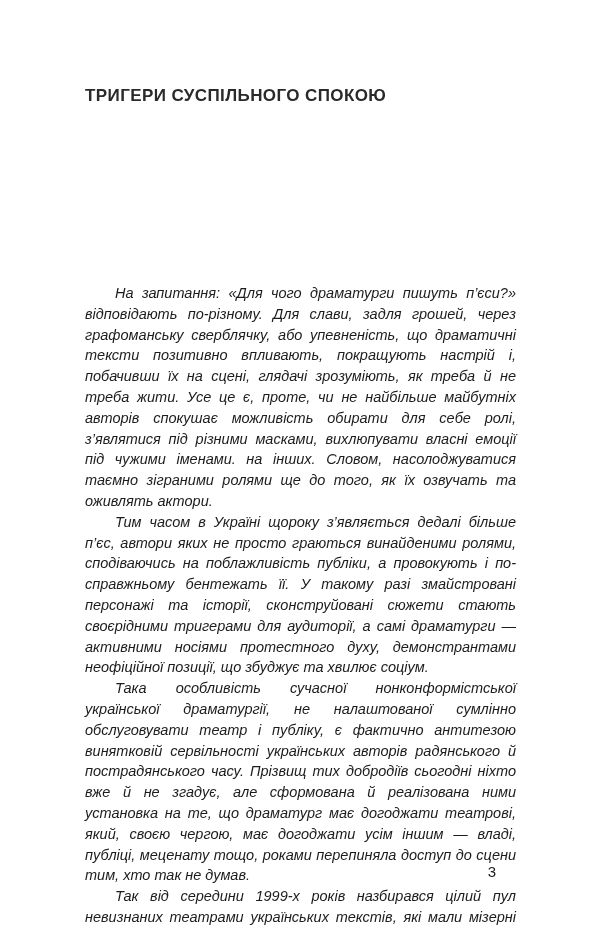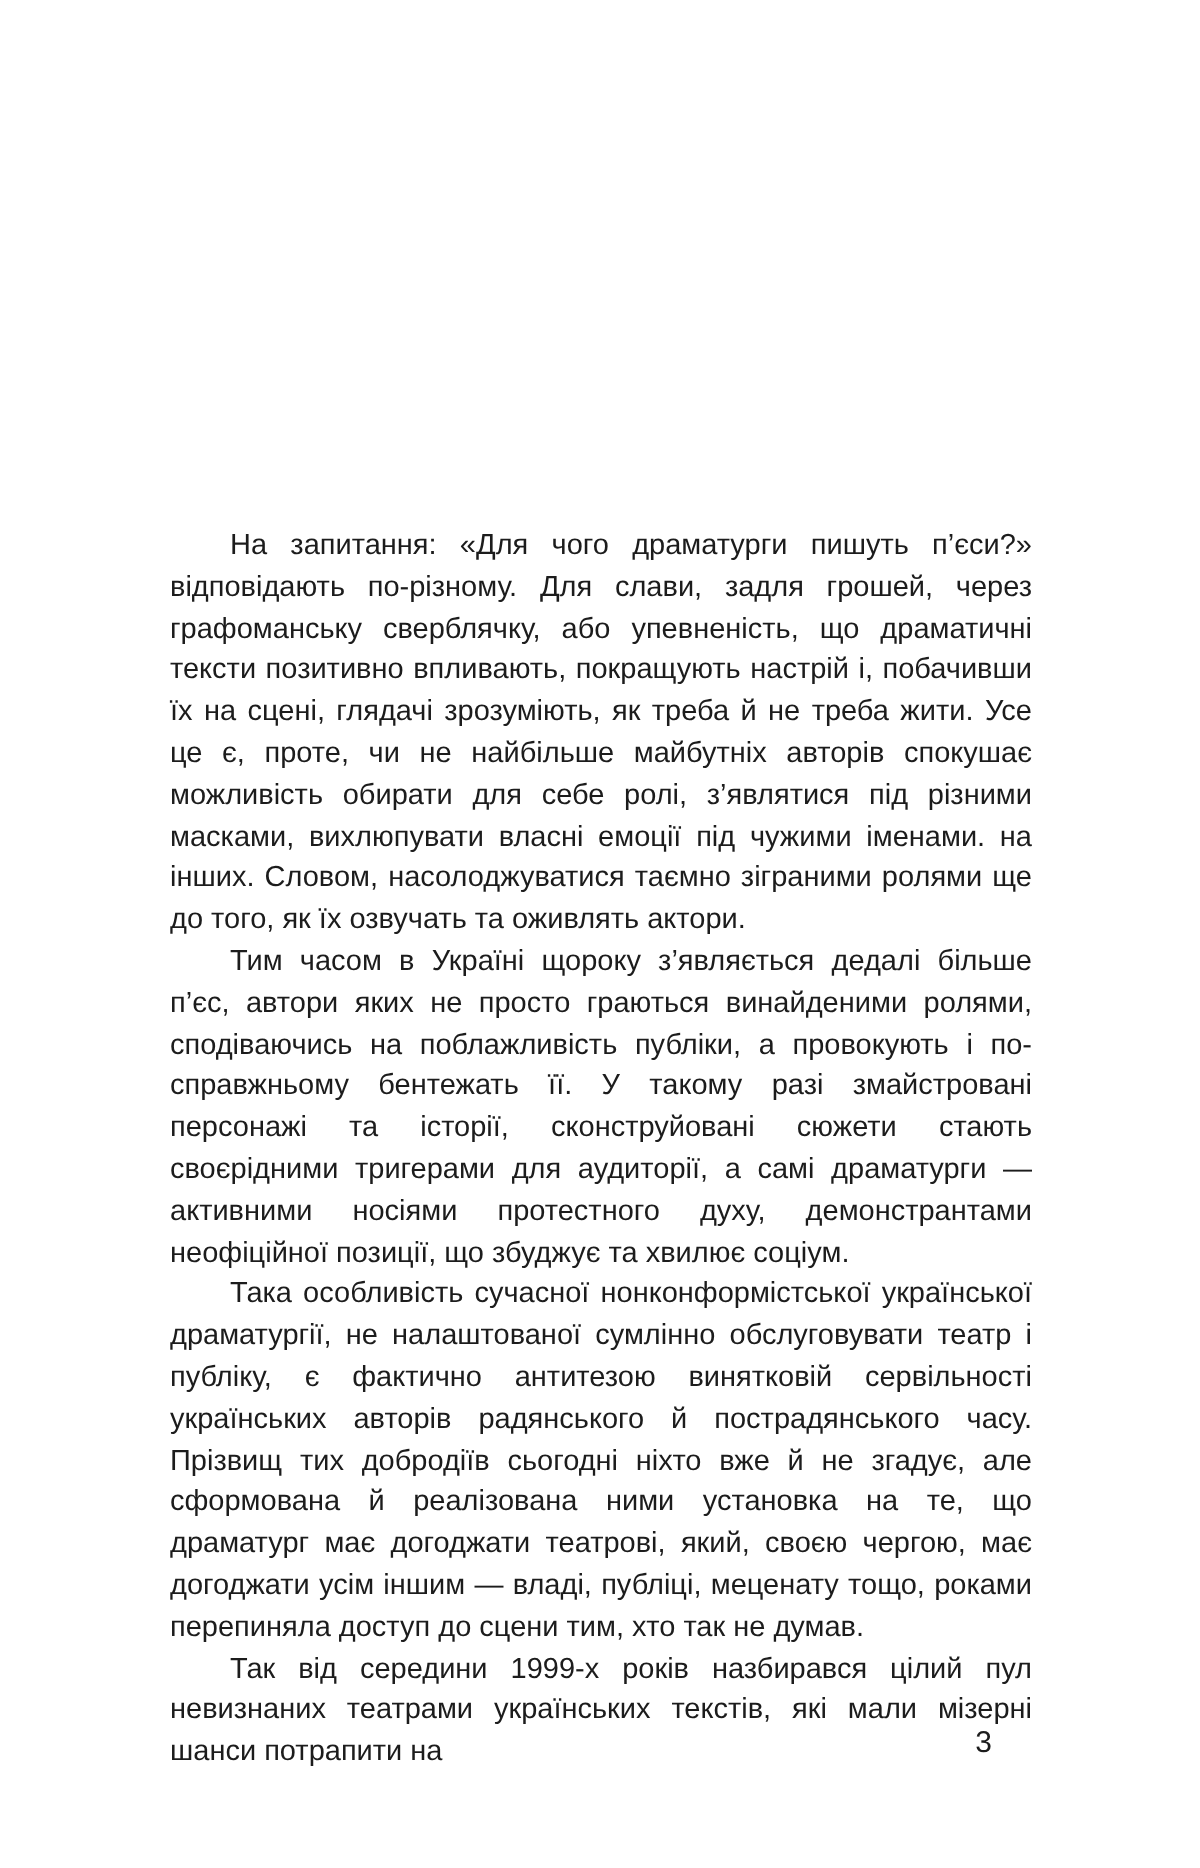--- a/index.html
+++ b/index.html
@@ -36,33 +36,35 @@
       width: 431px;
       text-align: justify;
       font-size: 14.5px;
       line-height: 20.8px;
       color: #1c1c1c;
     }
     .para {
       margin: 0;
       padding: 0;
       text-indent: 30px;
+      font-style: italic;
     }
     .folio {
       position: absolute;
       right: 104px;
       bottom: 54px;
       font-size: 15px;
       color: #1c1c1c;
     }
   </style>
 </head>
 <body>
 
 <div class="page">
+  <h1 class="chapter-title">ТРИГЕРИ СУСПІЛЬНОГО СПОКОЮ</h1>
 
   <div class="text-block">
     <p class="para">На запитання: «Для чого драматурги пишуть п’єси?» відповідають по-різному.  Для слави, задля грошей, через графоманську сверблячку, або упевненість, що драматичні тексти позитивно впливають, покращують настрій і, побачивши їх на сцені, глядачі зрозуміють, як треба й не треба жити. Усе це є, проте, чи не найбільше майбутніх авторів спокушає можливість обирати для себе ролі, з’являтися під різними масками, вихлюпувати власні емоції під чужими іменами. на інших. Словом, насолоджуватися таємно зіграними ролями ще до того, як їх озвучать та оживлять актори.</p>
     <p class="para">Тим часом в Україні  щороку з’являється  дедалі більше п’єс, автори яких  не просто граються винайденими ролями, сподіваючись на поблажливість публіки, а провокують і по-справжньому бентежать її. У такому разі змайстровані персонажі та історії, сконструйовані сюжети стають своєрідними тригерами для аудиторії, а самі драматурги —  активними носіями  протестного духу, демонстрантами неофіційної позиції, що  збуджує та хвилює соціум.</p>
     <p class="para">Така особливість сучасної нонконформістської української  драматургії, не налаштованої сумлінно обслуговувати театр і публіку, є фактично антитезою винятковій сервільності українських авторів радянського й пострадянського часу.  Прізвищ тих добродіїв сьогодні ніхто вже й не згадує, але сформована й реалізована ними установка на те, що драматург має догоджати театрові, який, своєю чергою, має догоджати усім іншим — владі, публіці, меценату тощо,  роками перепиняла доступ до сцени тим, хто так не думав.</p>
     <p class="para">Так від середини 1999-х років назбирався цілий пул невизнаних театрами українських текстів, які мали мізерні шанси потрапити на</p>
   </div>
 
   <div class="folio">3</div>
 </div>

